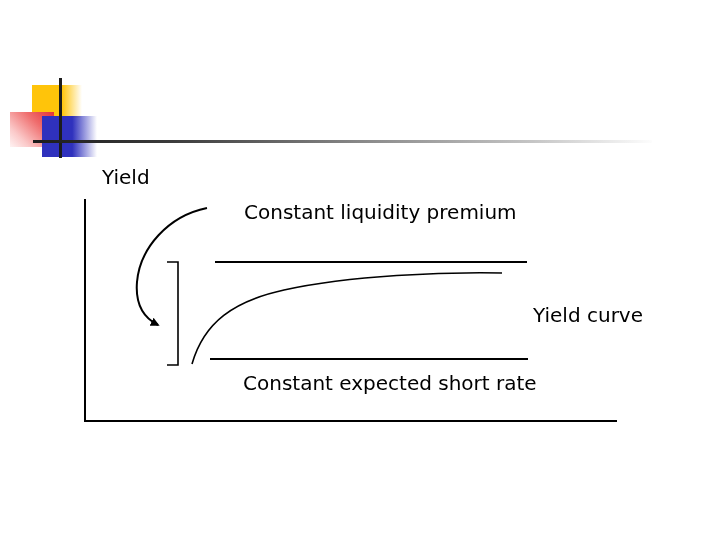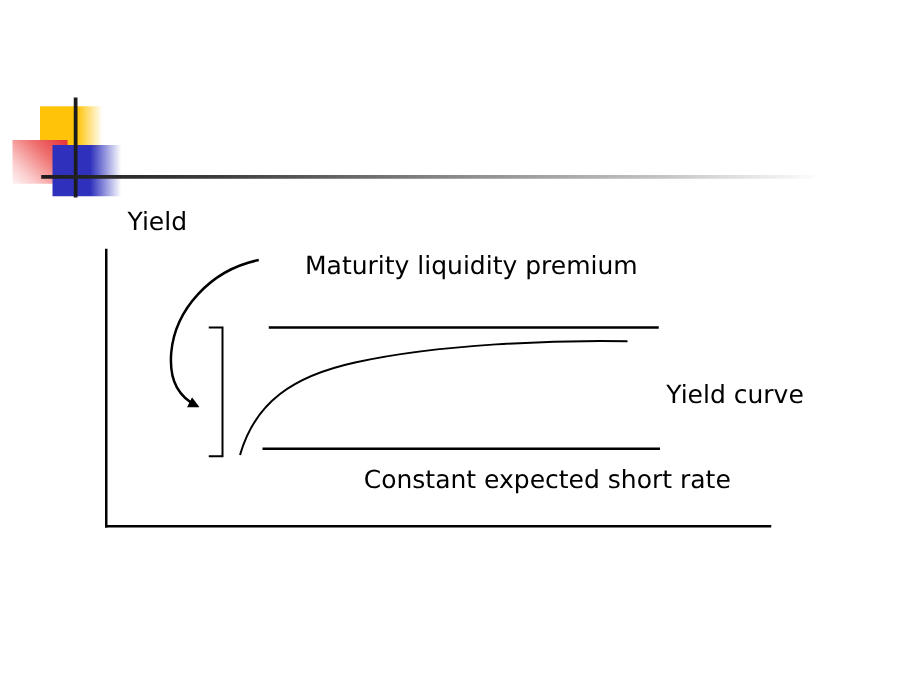--- a/index.html
+++ b/index.html
@@ -24,21 +24,21 @@
   .x-axis{left:84px;top:420px;width:533px;height:2px;background:#000;}
   .fwd-line{left:215px;top:261px;width:312px;height:2px;background:#000;}
   .short-line{left:210px;top:358px;width:318px;height:2px;background:#000;}
   svg.overlay{position:absolute;left:0;top:0;width:720px;height:540px;pointer-events:none;}
   
   .lbl{position:absolute;font-size:20px;line-height:23px;white-space:nowrap;}
   .lbl-yield{left:102px;top:166px;}
   .lbl-liquidity{left:244px;top:201px;}
   .lbl-forward{left:244px;top:235px;}
   .lbl-curve{left:533px;top:304px;}
-  .lbl-short{left:243px;top:372px;margin-left:48px;}
+  .lbl-short{left:243px;top:372px;}
   .lbl-maturity{left:530px;top:441px;}
   .page-num{position:absolute;left:657px;top:511px;font-size:13px;color:#6d28d9;font-family:Liberation Mono, monospace;}
 </style>
 </head>
 <body>
 
 <div class="slide">
 
   <div class="abs sq-yellow"></div>
   <div class="abs sq-red"></div>
@@ -56,18 +56,18 @@
       <marker id="arrowhead" viewBox="0 0 10 10" refX="8" refY="5" markerWidth="9" markerHeight="9" orient="auto" markerUnits="userSpaceOnUse">
         <path d="M0,0 L10,5 L0,10 z" fill="#000"></path>
       </marker>
     </defs>
     <path d="M207,208 C168,216 140,248 137,282 C135,306 144,318 158,325" fill="none" stroke="#000" stroke-width="2" marker-end="url(#arrowhead)"></path>
     <path d="M167,262 L178,262 L178,365 L167,365" fill="none" stroke="#000" stroke-width="1.6"></path>
     <path d="M192,364 C204,322 234,301 284,290 C352,275 444,272 502,273" fill="none" stroke="#000" stroke-width="1.6"></path>
   </svg>
 
   <div class="lbl lbl-yield">Yield</div>
-  <div class="lbl lbl-liquidity">Maturity liquidity premium</div>
+  <div class="lbl lbl-liquidity">Constant liquidity premium</div>
   <div class="lbl lbl-curve">Yield curve</div>
   <div class="lbl lbl-short">Constant expected short rate</div>
 
   <div class="page-num">51</div>
 </div>
 
 </body></html>

